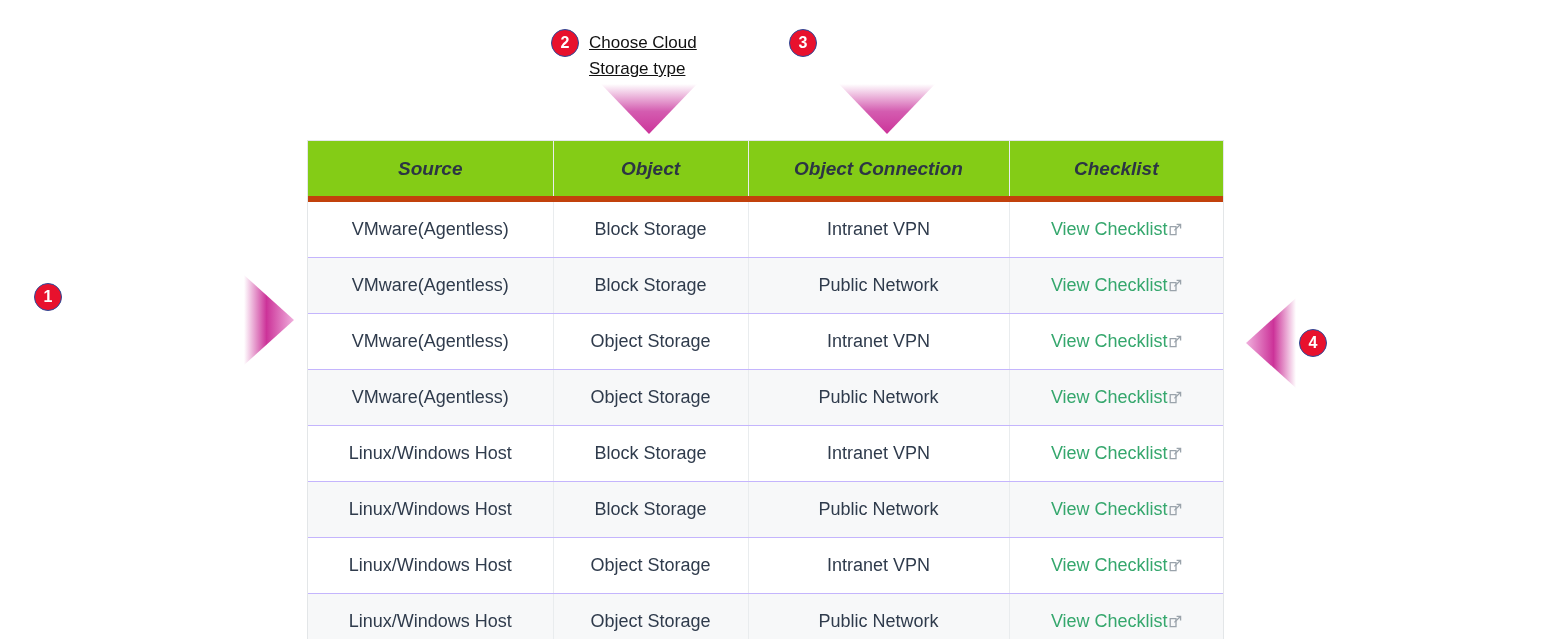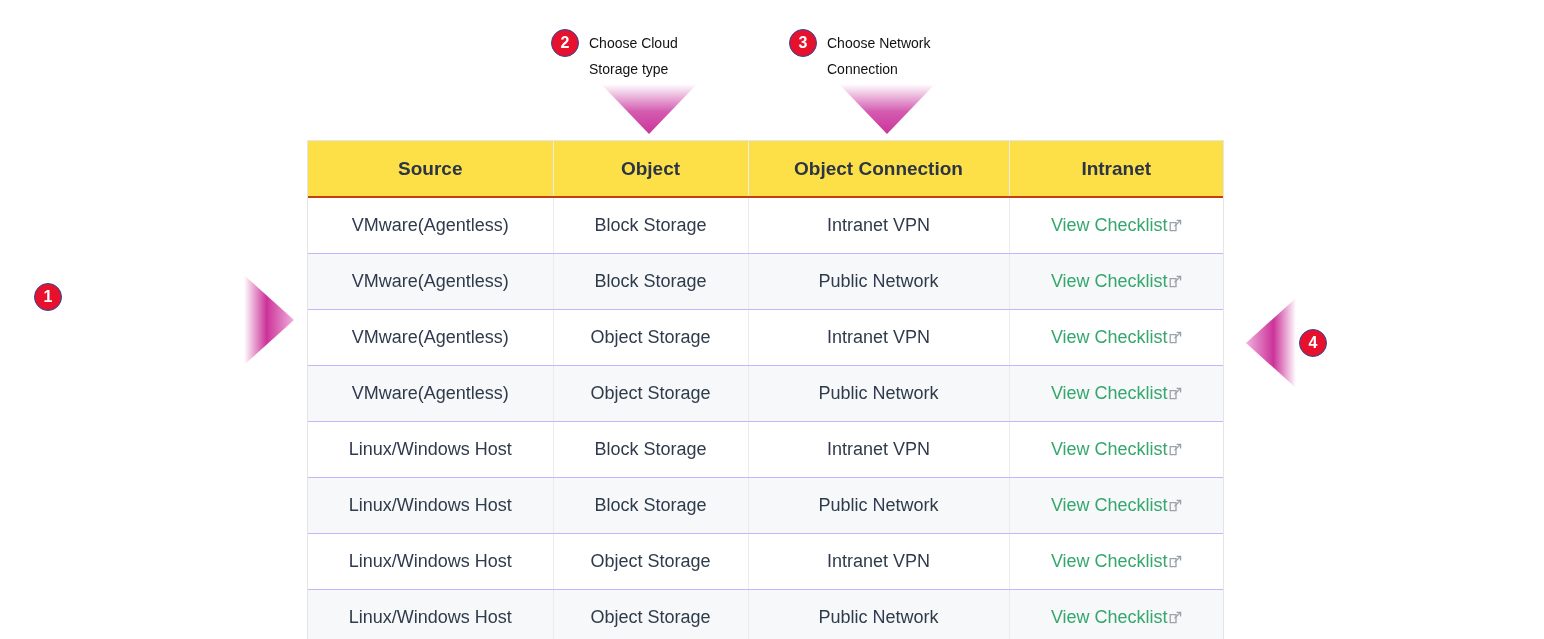--- a/index.html
+++ b/index.html
@@ -31,25 +31,26 @@
     flex: 0 0 auto;
   }
 
   .step {
     position: absolute;
     display: flex;
     align-items: flex-start;
     gap: 10px;
   }
   .step-label {
-    font-size: 14px;
+    font-size: 17px;
     line-height: 26px;
     color: #111111;
     white-space: pre-line;
     padding-top: 1px;
+    text-decoration: underline;
   }
 
   
   .arrow {
     position: absolute;
   }
 
   
   .table-wrap {
     position: absolute;
@@ -70,22 +71,23 @@
   table.matrix col.c2 { width: 261px; }
   table.matrix col.c3 { width: 214px; }
 
   table.matrix th {
     height: 53px;
     font-size: 19px;
     font-weight: bold;
     color: #2c3544;
     text-align: center;
     border-right: 1px solid #e9ecee;
-    border-bottom: 2px solid #c2410c;
-    background: #fde047;
+    border-bottom: 6px solid #c2410c;
+    background: #84cc16;
+    font-style: italic;
   }
   table.matrix th:last-child,
   table.matrix td:last-child { border-right: none; }
 
   table.matrix td {
     height: 53px;
     font-size: 18px;
     color: #2f3b4c;
     text-align: center;
     border-right: 1px solid #e9ecee;
@@ -146,22 +148,20 @@
         <stop offset="55%" stop-color="#d45cb0"></stop>
         <stop offset="100%" stop-color="#cc3399"></stop>
       </linearGradient>
     </defs>
     <polygon points="0,0 96,0 48,50" fill="url(#gD2)"></polygon>
   </svg>
 </div>
 
 <div class="step" style="left:789px; top:29px;">
   <div class="badge">3</div>
-  <div class="step-label">Choose Network
-Connection</div>
 </div>
 
 <div class="arrow" style="left:839px; top:84px;">
   <svg width="96" height="50" viewBox="0 0 96 50">
     <defs>
       <linearGradient id="gD3" x1="0" y1="0" x2="0" y2="1">
         <stop offset="0%" stop-color="#ffffff"></stop>
         <stop offset="55%" stop-color="#d45cb0"></stop>
         <stop offset="100%" stop-color="#cc3399"></stop>
       </linearGradient>
@@ -193,21 +193,21 @@
       <col class="c0">
         <col class="c1">
         <col class="c2">
         <col class="c3">
     </colgroup>
     <thead>
       <tr>
         <th>Source</th>
         <th>Object</th>
         <th>Object Connection</th>
-        <th>Intranet</th>
+        <th>Checklist</th>
       </tr>
     </thead>
     <tbody id="matrix-body">
         <tr>
           <td>VMware(Agentless)</td>
           <td>Block Storage</td>
           <td>Intranet VPN</td>
           <td><a class="checklist-link">
               <span>View Checklist</span>
               <span class="ext-icon"><svg width="13" height="13" viewBox="0 0 13 13">

